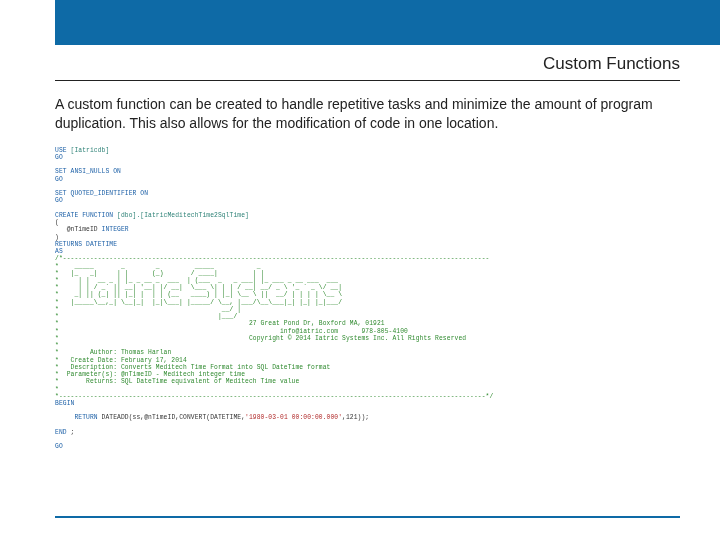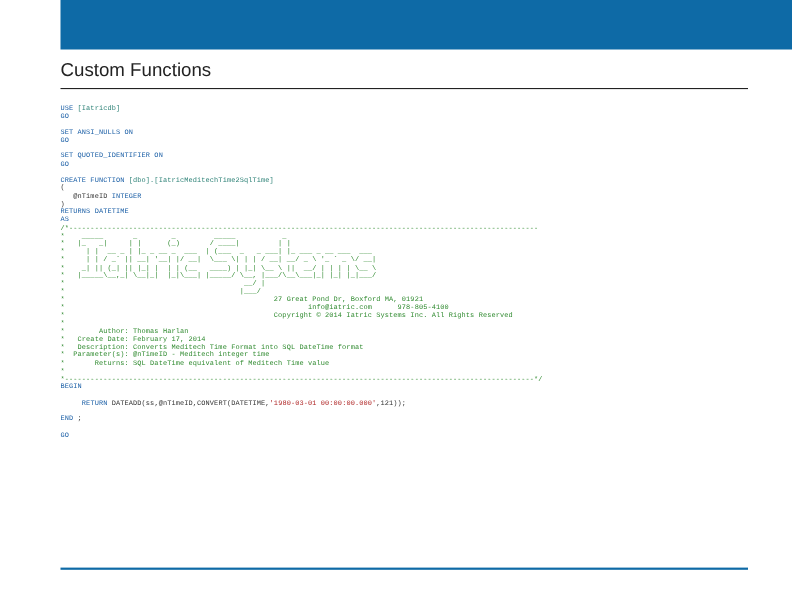--- a/index.html
+++ b/index.html
@@ -31,20 +31,21 @@
     font-weight: 400;
     font-size: 26px;
     color: #222;
     letter-spacing: 0.5px;
   }
   h2.subtitle {
     margin: 2px 0 6px 0;
     font-weight: 400;
     font-size: 17px;
     color: #222;
+    text-align: right;
   }
   .title-rule {
     border: none;
     border-top: 1.5px solid #222;
     margin: 2px 0 14px 0;
   }
   p.body {
     font-size: 14px;
     line-height: 1.35;
     margin: 0 0 14px 0;
@@ -73,20 +74,21 @@
   }
 </style>
 </head>
 <body>
 
 <div class="top-band"></div>
 
 <div class="content">
   <h2 class="subtitle">Custom Functions</h2>
   <hr class="title-rule">
+  <p class="body">A custom function can be created to handle repetitive tasks and minimize the amount of program duplication.  This also allows for the modification of code in one location.</p>
 
   <pre class="code"><span class="kw">USE</span><span class="obj"> [Iatricdb]</span>
 <span class="kw">GO</span>
 <span></span>
 <span class="kw">SET ANSI_NULLS ON</span>
 <span class="kw">GO</span>
 <span></span>
 <span class="kw">SET QUOTED_IDENTIFIER ON</span>
 <span class="kw">GO</span>
 <span></span>

